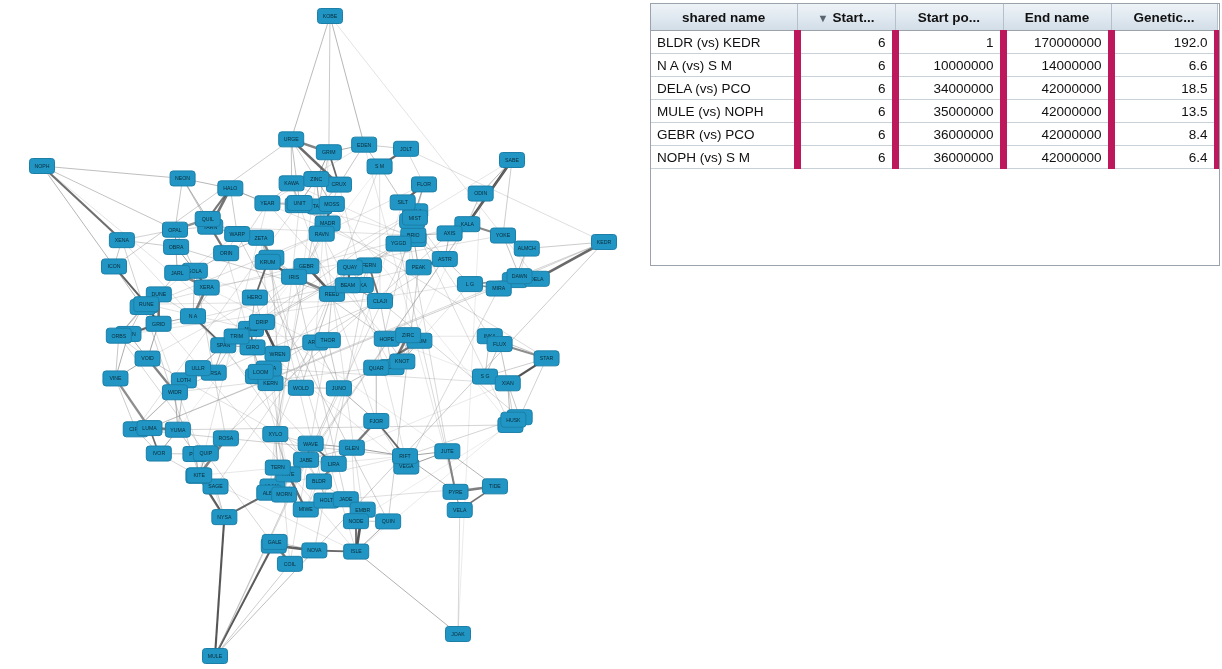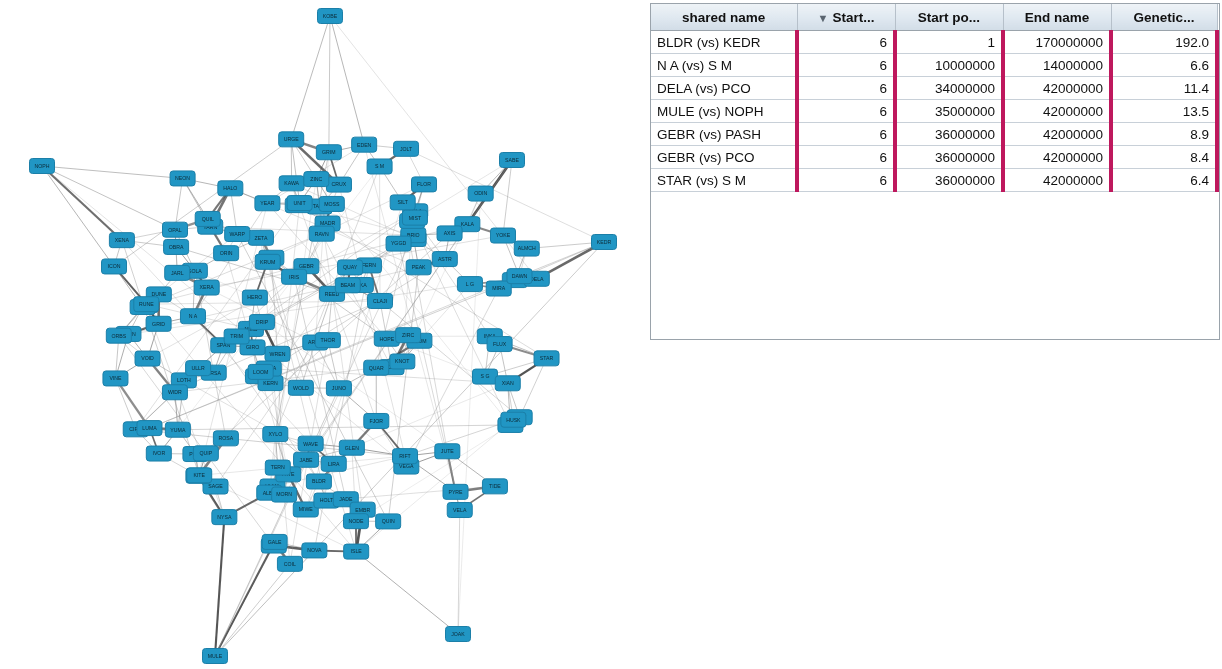--- a/index.html
+++ b/index.html
@@ -20,21 +20,21 @@
   #network-main svg{display:block;}
 
   
   #right-col{
     position:absolute;left:648px;top:0;width:574px;height:669px;
     background:#ffffff;
   }
 
   
   #table-panel{
-    position:absolute;left:2px;top:3px;width:570px;height:337px;
+    position:absolute;left:2px;top:3px;width:570px;height:263px;
     background:#ffffff;
     border:1px solid #9aa3ab;
     box-sizing:border-box;
     overflow:hidden;
   }
   table.grid{
     border-collapse:collapse;width:100%;
     font-size:13.5px;color:#111;
     table-layout:fixed;
   }
@@ -46,21 +46,21 @@
     font-weight:bold;
     font-size:13.5px;
     padding:0 6px;
     text-align:center;
     white-space:nowrap;
     overflow:hidden;
   }
   table.grid th.c0{text-align:center;}
   table.grid td{
     border-bottom:1px solid #c8d0d8;
-    border-right:4px solid #be185d;
+    border-right:7px solid #be185d;
     height:22px;
     padding:0 6px;
     white-space:nowrap;
     overflow:hidden;
     background:#ffffff;
   }
   td.num{text-align:right;}
   td.left{text-align:left;}
   .filter-ic{display:inline-block;margin-right:4px;color:#5a6570;font-size:11px;vertical-align:middle;}
 
@@ -1171,45 +1171,38 @@
               <td class="num">6</td>
               <td class="num">10000000</td>
               <td class="num">14000000</td>
               <td class="num">6.6</td>
             </tr>
             <tr>
               <td class="left">DELA (vs) PCO</td>
               <td class="num">6</td>
               <td class="num">34000000</td>
               <td class="num">42000000</td>
-              <td class="num">11.4</td>
+              <td class="num">18.5</td>
             </tr>
             <tr>
               <td class="left">MULE (vs) NOPH</td>
               <td class="num">6</td>
               <td class="num">35000000</td>
               <td class="num">42000000</td>
               <td class="num">13.5</td>
             </tr>
             <tr>
-              <td class="left">GEBR (vs) PASH</td>
-              <td class="num">6</td>
-              <td class="num">36000000</td>
-              <td class="num">42000000</td>
-              <td class="num">8.9</td>
-            </tr>
-            <tr>
               <td class="left">GEBR (vs) PCO</td>
               <td class="num">6</td>
               <td class="num">36000000</td>
               <td class="num">42000000</td>
               <td class="num">8.4</td>
             </tr>
             <tr>
-              <td class="left">STAR (vs) S M</td>
+              <td class="left">NOPH (vs) S M</td>
               <td class="num">6</td>
               <td class="num">36000000</td>
               <td class="num">42000000</td>
               <td class="num">6.4</td>
             </tr>
           </tbody>
       </table>
     </div>
 
   </div>

